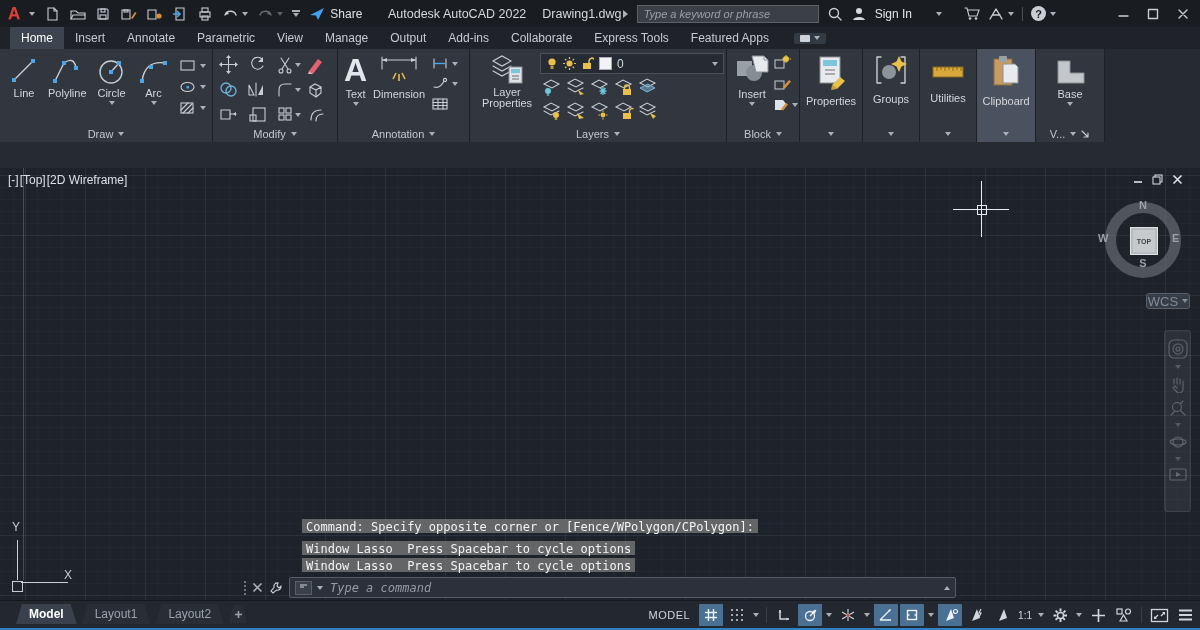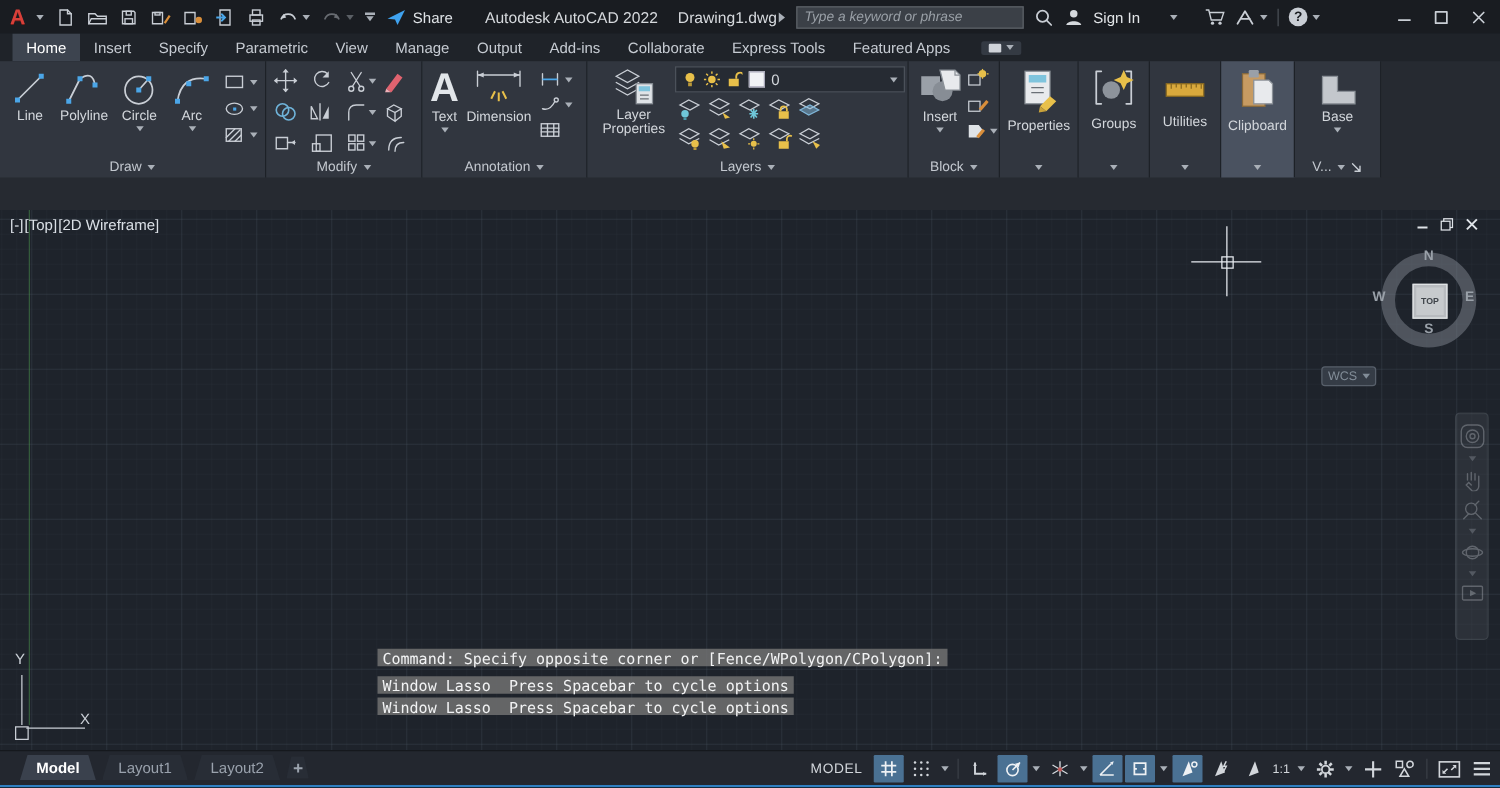--- a/index.html
+++ b/index.html
@@ -67,21 +67,21 @@
     background-size:60px 60px,60px 60px,12px 12px,12px 12px;
     background-position:25px 7px,25px 7px,25px 7px,25px 7px;}
   #vp-label{position:absolute;left:8px;top:5px;font-size:12px;color:#dbe0e6;display:flex;gap:1px}
   #vp-controls{position:absolute;left:1133px;top:6px;display:flex;gap:9px;align-items:center}
   .axis-y{position:absolute;left:23px;top:0;width:1px;height:412px;background:rgba(80,160,80,.45)}
 
   
   .vc-ring{position:absolute;left:1105px;top:34px;width:54px;height:54px;border:11px solid rgba(128,134,143,.5);border-radius:50%;}
   .vc-face{position:absolute;left:1130px;top:59px;width:26px;height:26px;background:#c7cacd;border:1px solid #dfe2e4;box-shadow:inset 0 0 0 2px #b8bbbf;display:flex;align-items:center;justify-content:center;font-size:7px;font-weight:bold;color:#3f444a}
   .vc-l{position:absolute;font-size:11px;font-weight:bold;color:#9aa1a9}
-  .wcs{position:absolute;left:1057px;top:125px;width:42px;height:14px;background:rgba(66,74,85,.65);border:1px solid #58606b;border-radius:3px;display:flex;align-items:center;justify-content:center;gap:4px;font-size:10px;color:#828d98}
+  .wcs{position:absolute;left:1146px;top:125px;width:42px;height:14px;background:rgba(66,74,85,.65);border:1px solid #58606b;border-radius:3px;display:flex;align-items:center;justify-content:center;gap:4px;font-size:13px;color:#828d98}
 
   
   .navbar{position:absolute;left:1164px;top:162px;width:27px;height:182px;background:rgba(140,148,158,.16);border:1px solid rgba(150,158,168,.18);border-radius:4px;display:flex;flex-direction:column;align-items:center;gap:6px;padding-top:8px;box-sizing:border-box;opacity:.8}
   .navbar svg{opacity:.42}
 
   
   .ch-h,.ch-v{position:absolute;background:#e8ecf1}
   .pickbox{position:absolute;border:1px solid #e8ecf1;width:8px;height:8px;background:transparent}
 
   
@@ -248,21 +248,21 @@
           <svg width="12" height="12">
             <path class="s" d="M2 2l8 8M10 2l-8 8"></path>
           </svg>
         </span>
     </div>
   </div>
 
   <div id="tabrow">
     <span class="rtab active">Home</span>
     <span class="rtab">Insert</span>
-    <span class="rtab">Specify</span>
+    <span class="rtab">Annotate</span>
     <span class="rtab">Parametric</span>
     <span class="rtab">View</span>
     <span class="rtab">Manage</span>
     <span class="rtab">Output</span>
     <span class="rtab">Add-ins</span>
     <span class="rtab">Collaborate</span>
     <span class="rtab">Express Tools</span>
     <span class="rtab">Featured Apps</span>
     <span class="rtab-more">
         <span style="width:10px;height:7px;background:#cfd3d9;border-radius:1px"></span>
@@ -771,20 +771,48 @@
     <div class="ucs-line" style="left:17px;top:372px;width:1px;height:40px"></div>
     <div class="ucs-line" style="left:21px;top:414px;width:47px;height:1px"></div>
     <div class="ucs-box" style="left:12px;top:413px"></div>
     <span class="ucs-lab" style="left:12px;top:352px">Y</span>
     <span class="ucs-lab" style="left:64px;top:400px">X</span>
 
     <div class="hist" style="top:351px">Command: Specify opposite corner or [Fence/WPolygon/CPolygon]:</div>
     <div class="hist" style="top:373px">Window Lasso  Press Spacebar to cycle options</div>
     <div class="hist" style="top:390px">Window Lasso  Press Spacebar to cycle options</div>
 
+    <div id="cmdbar">
+      <span class="cmd-handle">
+          <i></i>
+          <i></i>
+          <i></i>
+          <i></i>
+        </span>
+      <span>
+          <svg width="11" height="11">
+            <path d="M1.5 1.5l8 8M9.5 1.5l-8 8" stroke="#aab0b8" stroke-width="1.6"></path>
+          </svg>
+        </span>
+      <span>
+          <svg width="14" height="13">
+            <path class="s2" d="M9 2a3.5 3.5 0 0 0-4 4.5L2 10l2 2 3.5-3A3.5 3.5 0 0 0 12 5l-2 2-2-2z"></path>
+          </svg>
+        </span>
+      <div class="cmd-field">
+        <span class="cmd-mini">
+            <svg width="9" height="7">
+              <path d="M1 1h7M1 3h4" stroke="#cfd4da" stroke-width="1"></path>
+            </svg>
+          </span>
+        <span class="caret"></span>
+        <input class="cmd-input" placeholder="Type a command" style="">
+        <span class="caret up"></span>
+      </div>
+    </div>
   </div>
 
   <div id="bottombar">
     <div class="ltabs">
       <span class="ltab model">Model</span>
       <span class="ltab off">Layout1</span>
       <span class="ltab off">Layout2</span>
       <span class="ltab-plus">
           <svg width="9" height="9">
             <path d="M4.5 1v7M1 4.5h7" stroke="#9aa2ad" stroke-width="1.6"></path>

